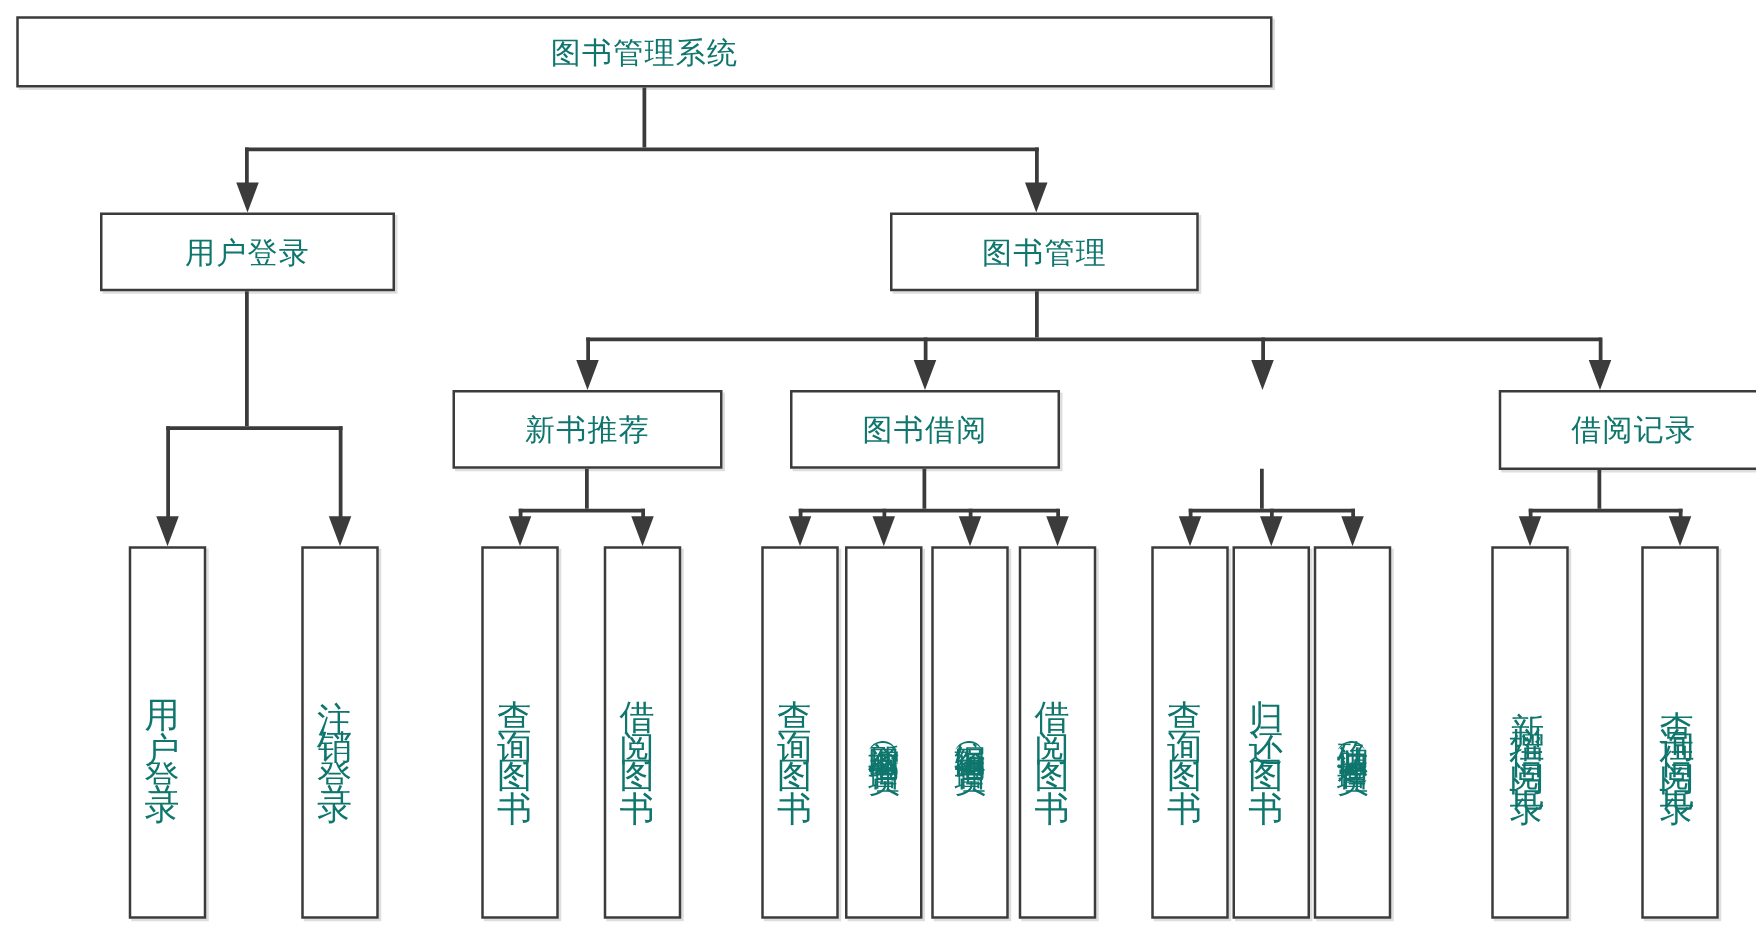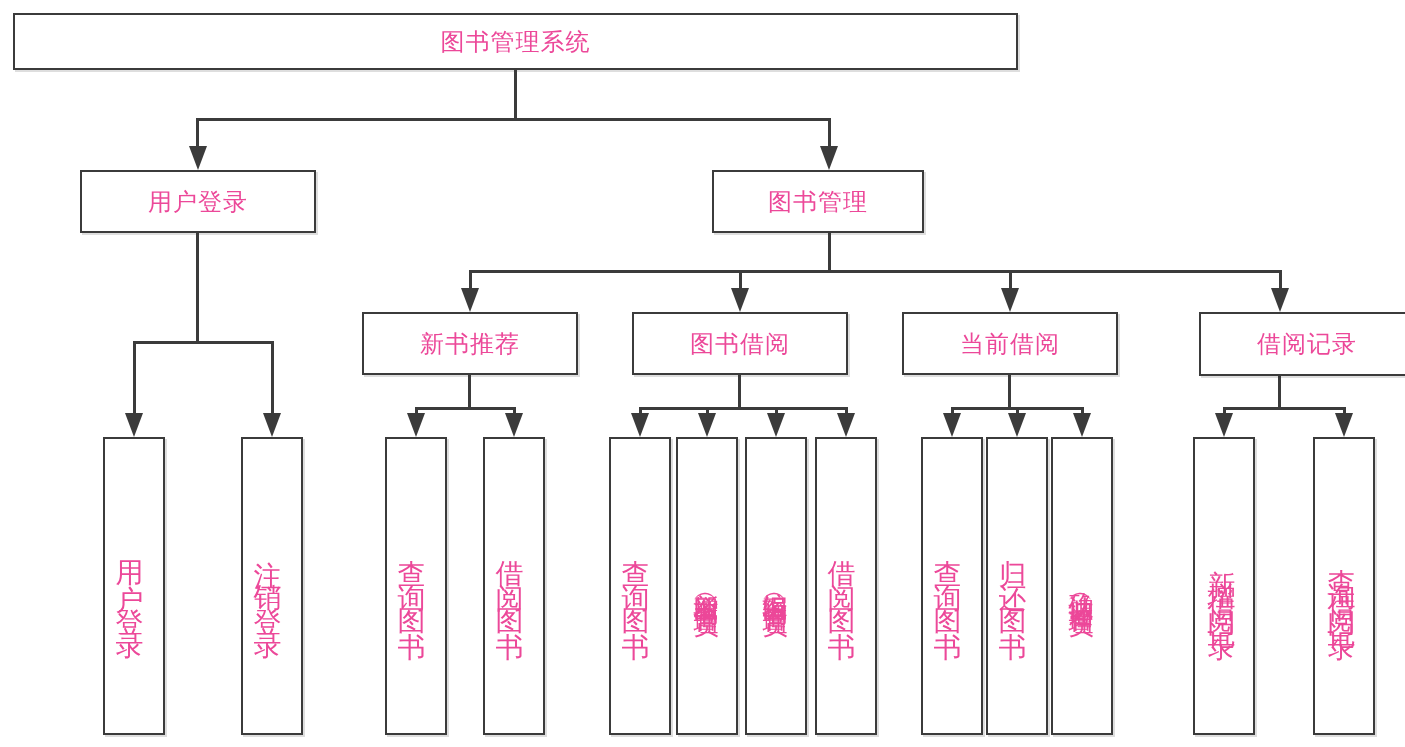--- a/index.html
+++ b/index.html
@@ -5,21 +5,21 @@
   html,body{margin:0;padding:0;background:#ffffff;}
   .stage{
     position:relative;width:1405px;height:747px;background:#ffffff;
     overflow:hidden;font-family:"Liberation Sans","DejaVu Sans",sans-serif;
   }
   .box{
     position:absolute;box-sizing:border-box;border:2px solid #3b3b3b;background:#ffffff;
     display:flex;align-items:center;justify-content:center;
     box-shadow:2px 2px 0 rgba(160,160,160,0.35);
   }
-  .box span{color:#ec4899;}
+  .box span{color:#0f766e;}
   .h span{font-size:24px;letter-spacing:1px;white-space:nowrap;}
   .v span{
     writing-mode:vertical-rl;text-orientation:upright;
     font-size:28px;line-height:1;white-space:nowrap;
   }
   .len4 span{letter-spacing:24px;padding-block-start:10px;}
   .len6 span{letter-spacing:13px;padding-block-start:6px;}
   .len9 span{font-size:25px;letter-spacing:3px;padding-block-start:2px;}
   .vl{position:absolute;width:3px;background:#3b3b3b;}
   .hl{position:absolute;height:3px;background:#3b3b3b;}
@@ -46,21 +46,21 @@
   <div class="vl" style="left:514px;top:70px;height:48px"></div>
   <div class="hl" style="left:196px;top:118px;width:635px"></div>
   <div class="vl" style="left:196px;top:118px;height:30px"></div>
   <div class="ah" style="left:189px;top:146px"></div>
   <div class="vl" style="left:828px;top:118px;height:30px"></div>
   <div class="ah" style="left:820px;top:146px"></div>
 
   <div class="box h" style="left:80px;top:170px;width:236px;height:63px">
     <span>用户登录</span>
   </div>
-  <div class="box h" style="left:712px;top:170px;width:212px;height:63px">
+  <div class="box h" style="left:712px;top:170px;width:247px;height:63px">
     <span>图书管理</span>
   </div>
 
   <div class="vl" style="left:196px;top:233px;height:108px"></div>
   <div class="hl" style="left:133px;top:341px;width:141px"></div>
   <div class="vl" style="left:133px;top:341px;height:74px"></div>
   <div class="ah" style="left:125px;top:413px"></div>
   <div class="vl" style="left:271px;top:341px;height:74px"></div>
   <div class="ah" style="left:263px;top:413px"></div>
 
@@ -73,23 +73,20 @@
   <div class="vl" style="left:1009px;top:270px;height:20px"></div>
   <div class="ah" style="left:1001px;top:288px"></div>
   <div class="vl" style="left:1279px;top:270px;height:20px"></div>
   <div class="ah" style="left:1271px;top:288px"></div>
 
   <div class="box h" style="left:632px;top:312px;width:216px;height:63px">
     <span>图书借阅</span>
   </div>
   <div class="box h" style="left:362px;top:312px;width:216px;height:63px">
     <span>新书推荐</span>
-  </div>
-  <div class="box h" style="left:902px;top:312px;width:216px;height:63px">
-    <span>当前借阅</span>
   </div>
   <div class="box h" style="left:1199px;top:312px;width:216px;height:64px">
     <span>借阅记录</span>
   </div>
 
   <div class="vl" style="left:468px;top:375px;height:32px"></div>
   <div class="hl" style="left:415px;top:407px;width:101px"></div>
   <div class="vl" style="left:415px;top:407px;height:8px"></div>
   <div class="ah" style="left:407px;top:413px"></div>
   <div class="vl" style="left:513px;top:407px;height:8px"></div>

